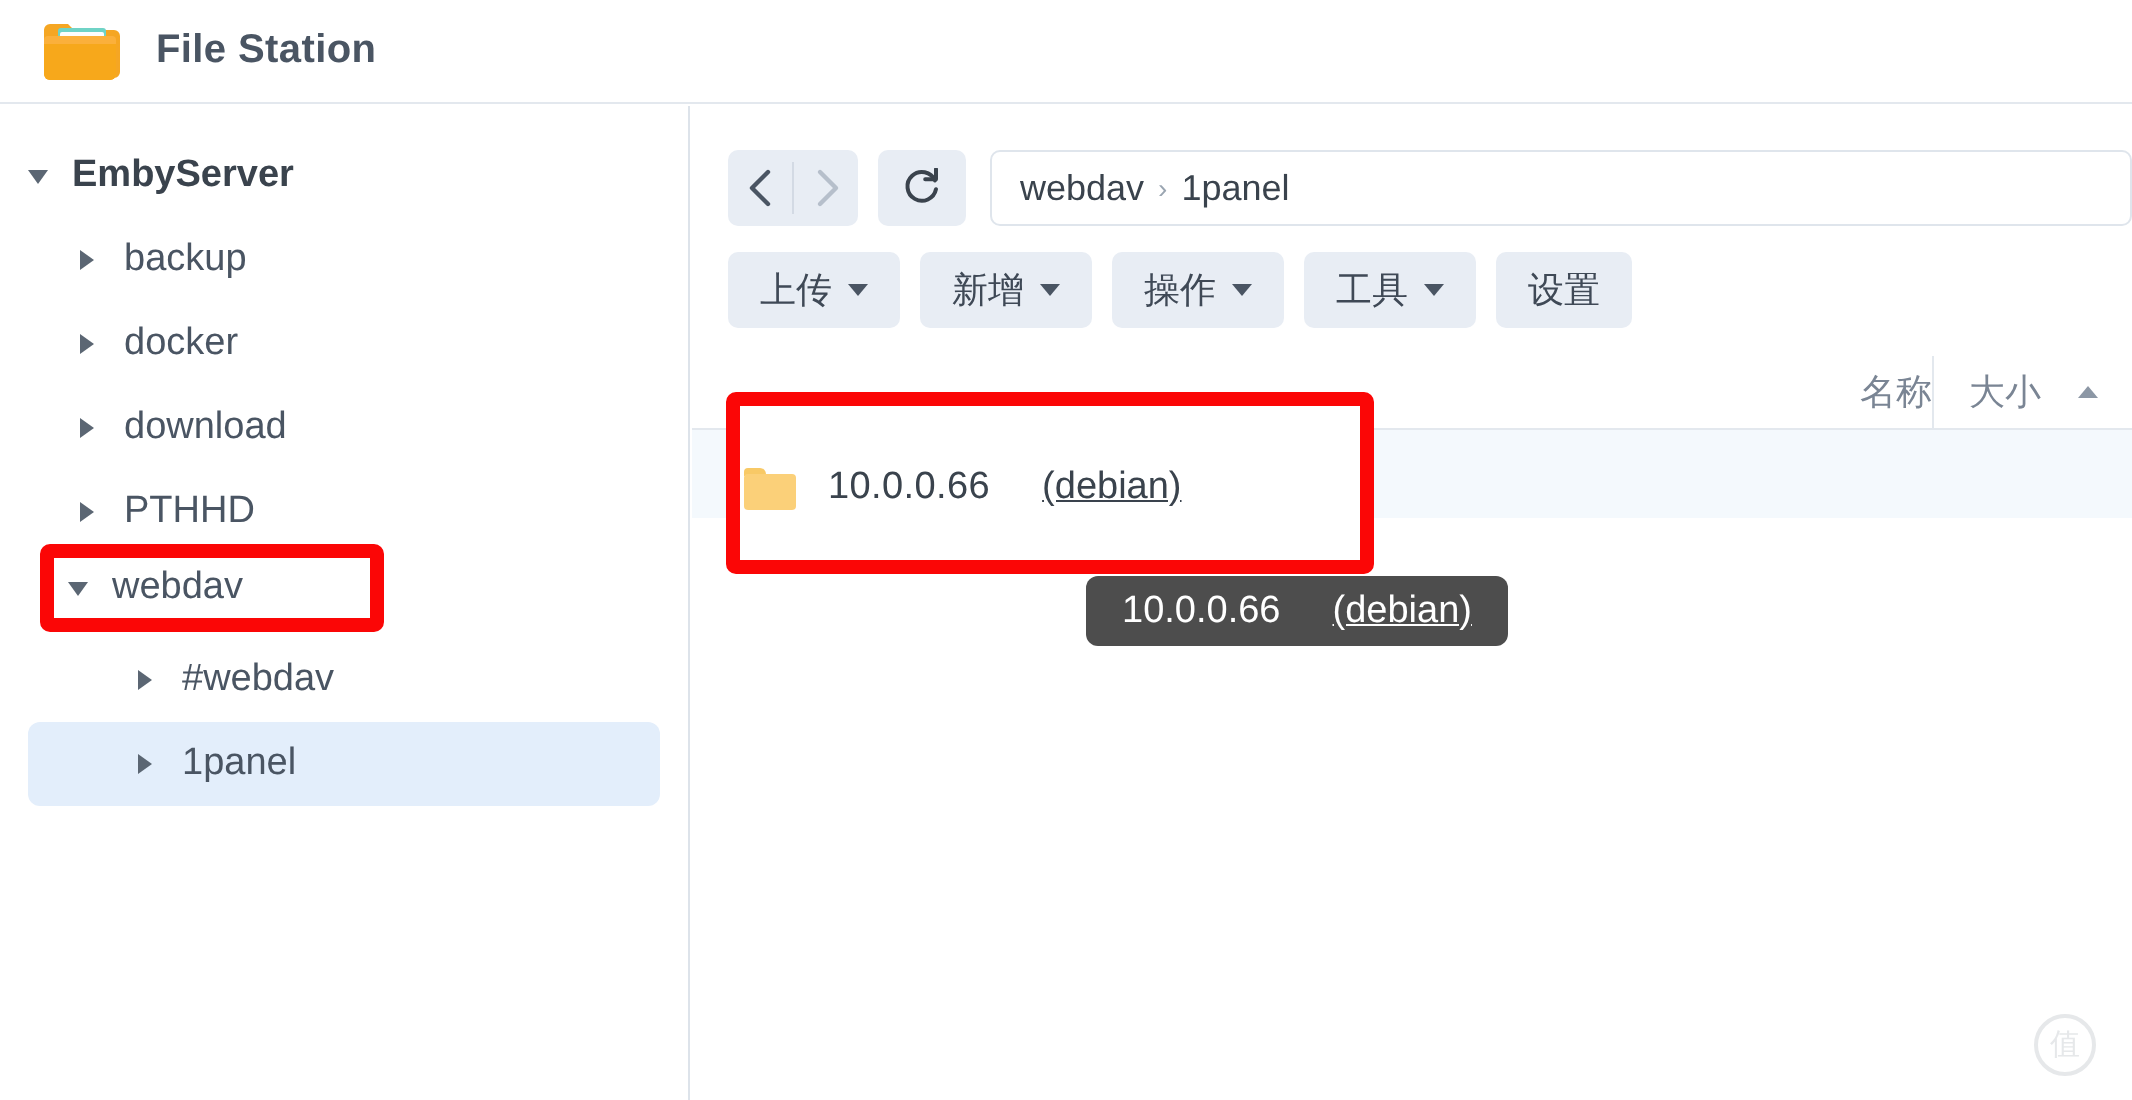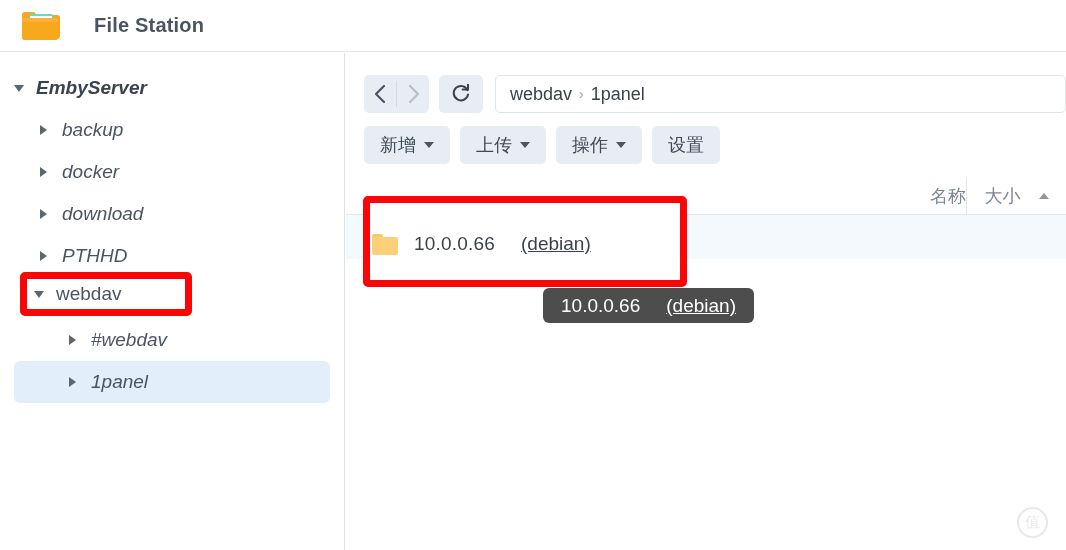--- a/index.html
+++ b/index.html
@@ -18,21 +18,20 @@
 
   
   .app-header {
     position: absolute;
     left: 0; top: 0;
     width: 1066px; height: 52px;
     border-bottom: 1px solid #e3e8ee;
     box-sizing: border-box;
     display: flex;
     align-items: center;
-    gap: 16px;
   }
   .app-icon {
     margin-left: 20px;
     width: 40px; height: 34px;
     position: relative;
   }
   .app-title {
     margin-left: 18px;
     font-size: 20px;
     font-weight: bold;
@@ -54,21 +53,20 @@
   }
   .tree-item {
     display: flex;
     align-items: center;
     height: 42px;
     font-size: 19px;
     color: #4a5563;
     border-radius: 6px;
     margin: 0 14px;
     position: relative;
-    font-style: italic;
   }
   .tree-item.root {
     font-weight: bold;
     color: #3a434d;
   }
   .tree-item.selected {
     background: #e3eefb;
   }
   .tri {
     width: 12px; height: 12px;
@@ -413,29 +411,33 @@
 
     <div class="crumb-box">
       <span>webdav</span>
       <span class="crumb-sep">›</span>
       <span>1panel</span>
     </div>
   </div>
 
   <div class="toolbar">
     <div class="tb-btn">
+      <span>上传</span>
+      <span class="caret"></span>
+    </div>
+    <div class="tb-btn">
       <span>新增</span>
       <span class="caret"></span>
     </div>
     <div class="tb-btn">
-      <span>上传</span>
+      <span>操作</span>
       <span class="caret"></span>
     </div>
     <div class="tb-btn">
-      <span>操作</span>
+      <span>工具</span>
       <span class="caret"></span>
     </div>
     <div class="tb-btn">
       <span>设置</span>
     </div>
   </div>
 
   <div class="table-wrap">
     <div class="col-head">
       <div class="col-name">名称</div>

